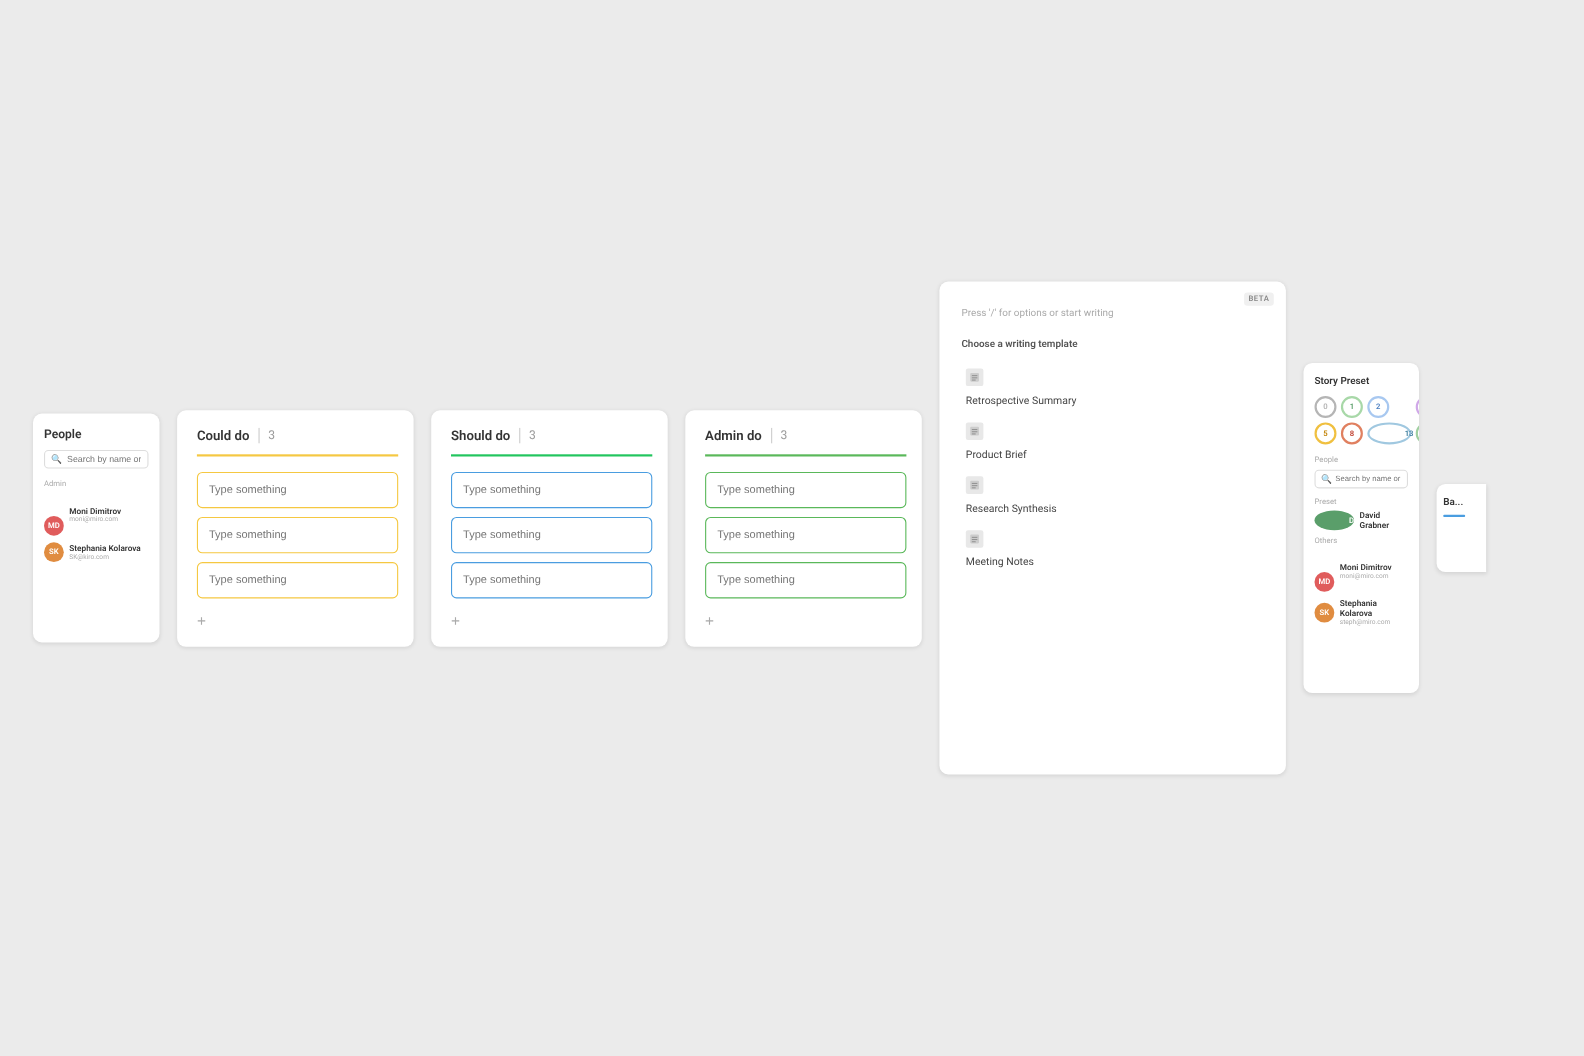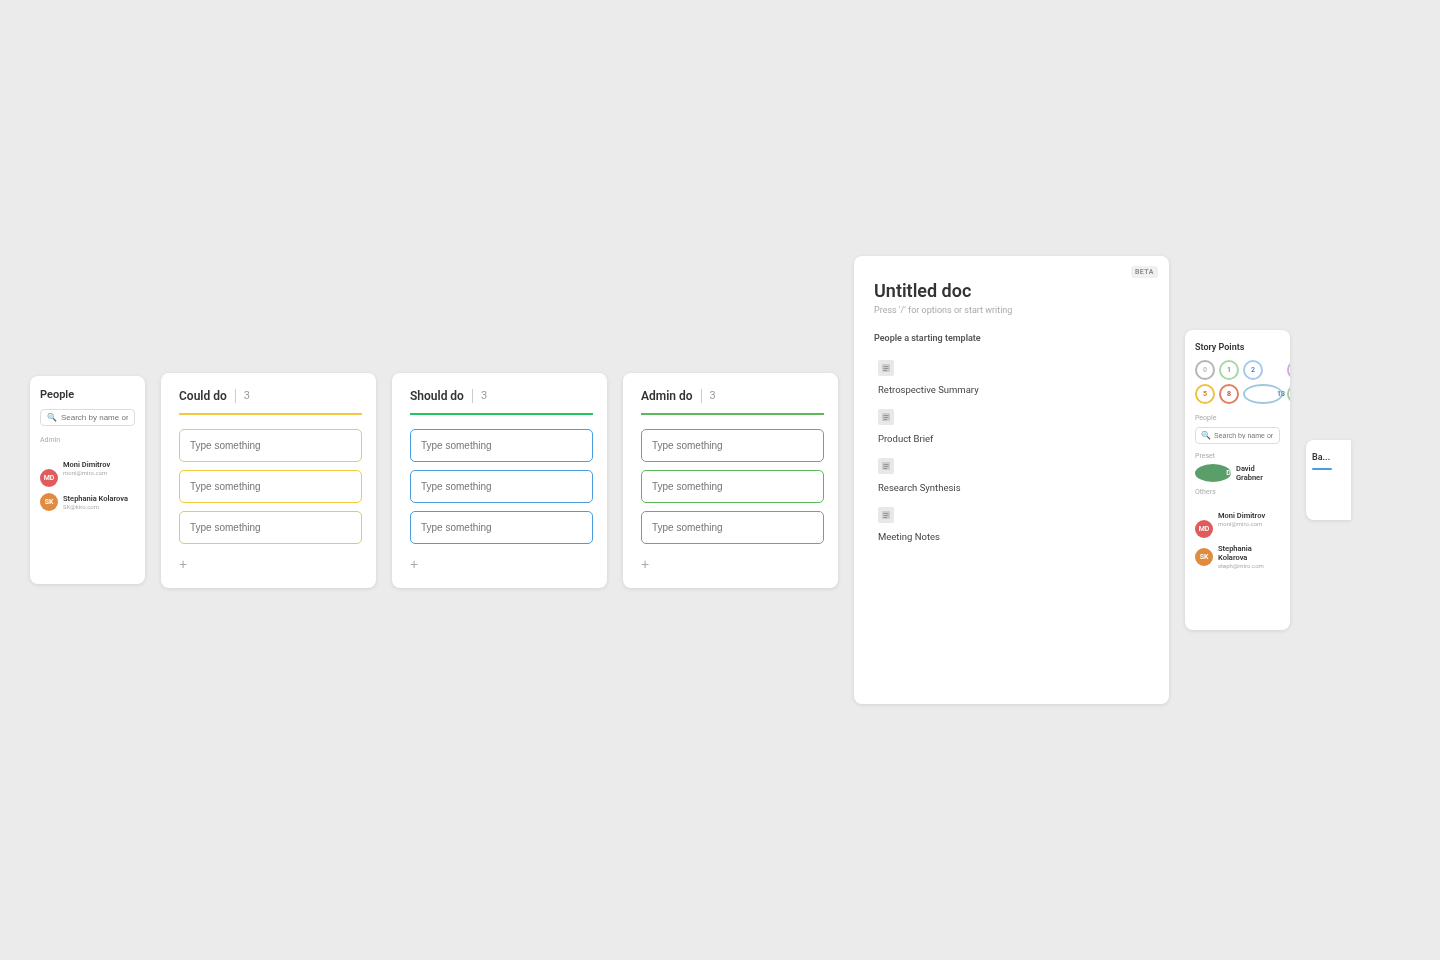--- a/index.html
+++ b/index.html
@@ -374,23 +374,22 @@
       <span class="column-count">3</span>
     </div>
     <input class="card-input card-input-green" type="text" placeholder="Type something" style="">
     <input class="card-input card-input-green" type="text" placeholder="Type something" style="">
     <input class="card-input card-input-green" type="text" placeholder="Type something" style="">
     <button class="add-btn">+</button>
   </div>
 
   <div class="panel doc-panel">
     <div class="beta-badge">BETA</div>
-    <div class="doc-title">Untitled doc</div>
     <div class="doc-subtitle">Press '/' for options or start writing</div>
-    <div class="template-section-title">People a starting template</div>
+    <div class="template-section-title">Choose a writing template</div>
     <div class="template-item">
       <div class="template-icon">
         <svg width="10" height="10" viewBox="0 0 10 10">
             <rect x="1" y="1" width="8" height="8" rx="1" fill="#ccc"></rect>
             <line x1="2.5" y1="3.5" x2="7.5" y2="3.5" stroke="#888" stroke-width="0.8"></line>
             <line x1="2.5" y1="5.5" x2="7.5" y2="5.5" stroke="#888" stroke-width="0.8"></line>
             <line x1="2.5" y1="7.5" x2="6" y2="7.5" stroke="#888" stroke-width="0.8"></line>
           </svg>
       </div>
       <span class="template-label">Retrospective Summary</span>
@@ -424,21 +423,21 @@
             <line x1="2.5" y1="3.5" x2="7.5" y2="3.5" stroke="#888" stroke-width="0.8"></line>
             <line x1="2.5" y1="5.5" x2="7.5" y2="5.5" stroke="#888" stroke-width="0.8"></line>
             <line x1="2.5" y1="7.5" x2="6" y2="7.5" stroke="#888" stroke-width="0.8"></line>
           </svg>
       </div>
       <span class="template-label">Meeting Notes</span>
     </div>
   </div>
 
   <div class="panel story-panel">
-    <div class="story-panel-title">Story Points</div>
+    <div class="story-panel-title">Story Preset</div>
     <div class="story-points-grid">
       <div class="sp-bubble sp-0">
           <span>0</span>
         </div>
       <div class="sp-bubble sp-1">
           <span>1</span>
         </div>
       <div class="sp-bubble sp-2">
           <span>2</span>
         </div>

